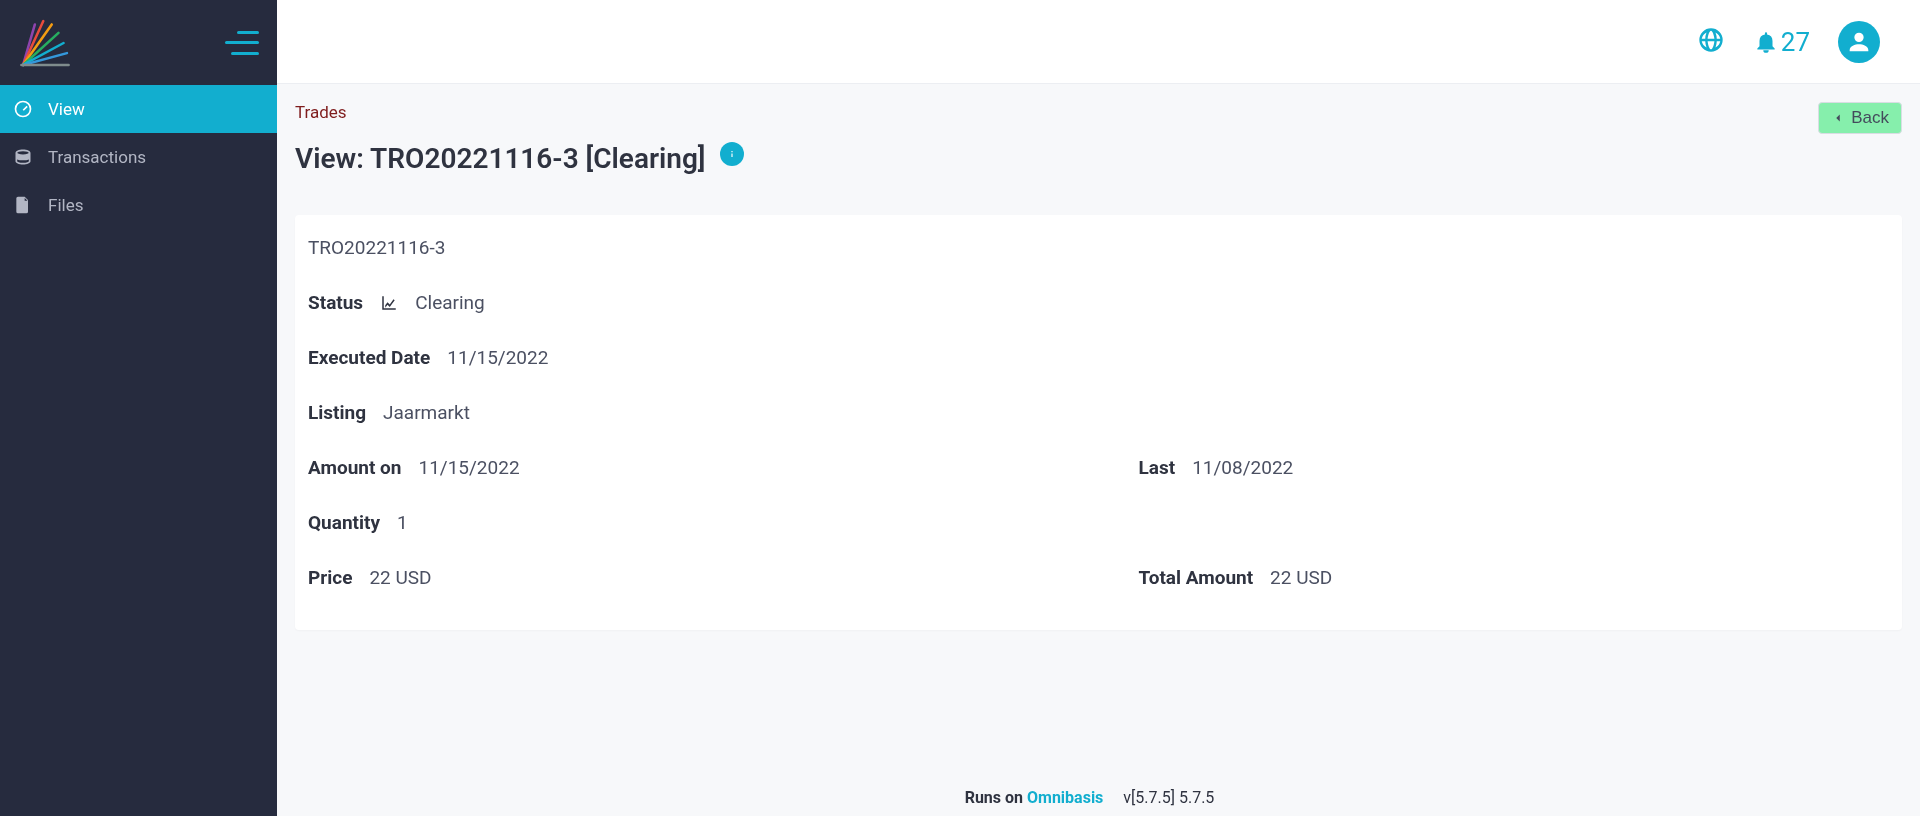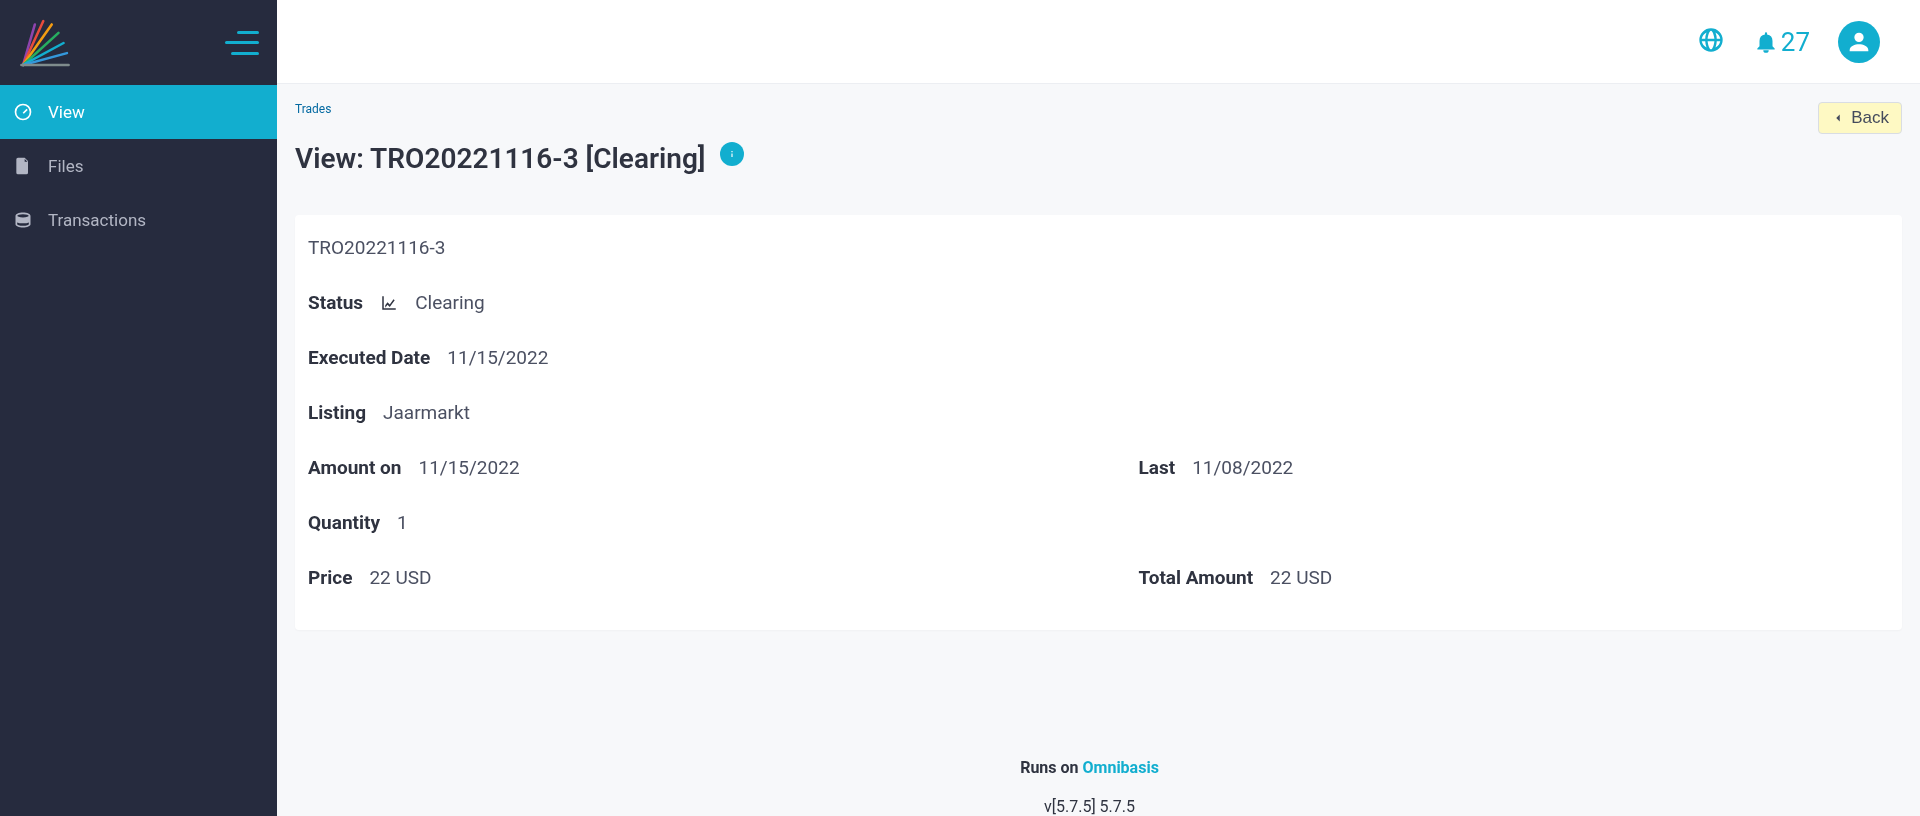--- a/index.html
+++ b/index.html
@@ -6,51 +6,51 @@
     body { font-family: -apple-system, BlinkMacSystemFont, "Segoe UI", Roboto, Helvetica, Arial, sans-serif; background: #f7f8fa; color: #323643; width: 1920px; height: 816px; overflow: hidden; display: flex; }
     .sidebar { width: 277px; background: #262b3e; color: #c9ccd6; display: flex; flex-direction: column; flex-shrink: 0; }
     .sidebar-header { height: 85px; display: flex; align-items: center; justify-content: space-between; padding: 0 18px 0 10px; }
     .logo-wrap { width: 70px; height: 60px; display: flex; align-items: center; justify-content: center; }
     .hamburger { width: 34px; height: 24px; display: flex; flex-direction: column; justify-content: space-between; align-items: flex-end; cursor: pointer; }
     .hamburger span { display: block; height: 3px; background: #12aecf; border-radius: 2px; }
     .hamburger span:nth-child(1){ width: 22px; }
     .hamburger span:nth-child(2){ width: 34px; }
     .hamburger span:nth-child(3){ width: 28px; }
     .nav { display: flex; flex-direction: column; }
-    .nav-item { display: flex; align-items: center; gap: 14px; height: 54px; padding: 0 12px; font-size: 17px; color: #b2b6c4; cursor: pointer; }
+    .nav-item { display: flex; align-items: center; gap: 14px; height: 48px; padding: 0 12px; font-size: 17px; color: #b2b6c4; cursor: pointer; }
     .nav-item.active { background: #12aecf; color: #fff; }
     .nav-item .icon { width: 22px; display: flex; justify-content: center; }
     .nav-item svg { fill: currentColor; }
 
     .main { flex: 1; display: flex; flex-direction: column; }
     .topbar { height: 84px; background: #fff; border-bottom: 1px solid #eceef2; display: flex; align-items: center; justify-content: flex-end; padding-right: 40px; gap: 28px; }
     .topbar .bell-wrap { display: flex; align-items: center; color: #12aecf; gap: 2px; cursor:pointer; }
     .topbar .bell-wrap .count { font-size: 26px; font-weight: 400; color:#12aecf; }
     .avatar-circle { width: 42px; height: 42px; border-radius: 50%; background: #12aecf; display: flex; align-items: center; justify-content: center; cursor:pointer; }
     .globe-icon svg, .bell-wrap svg { fill: #12aecf; }
     .avatar-circle svg { fill: #fff; }
 
     .content { flex: 1; padding: 18px 18px 0 18px; display:flex; flex-direction:column; }
     .breadcrumb-row { display: flex; align-items: flex-start; justify-content: space-between; }
-    .breadcrumb { color: #0369a1; font-size: 12px; cursor:pointer; }
-    .back-btn { border: 1px solid #d9dde3; background: #fef9c3; border-radius: 4px; padding: 5px 12px; display: flex; align-items: center; gap: 6px; font-size: 17px; color: #444b5c; cursor: pointer; }
+    .breadcrumb { color: #7f1d1d; font-size: 17px; cursor:pointer; }
+    .back-btn { border: 1px solid #d9dde3; background: #86efac; border-radius: 4px; padding: 5px 12px; display: flex; align-items: center; gap: 6px; font-size: 17px; color: #444b5c; cursor: pointer; }
     .back-btn svg { fill: #444b5c; }
     .page-title-row { display: flex; gap: 14px; margin-top: 8px; }
     .page-title { font-size: 28px; font-weight: 600; color:#2f3340; }
     .info-circle { width: 24px; height: 24px; border-radius: 50%; background: #12aecf; display: flex; align-items: center; justify-content: center; cursor:pointer; }
     .info-circle svg { fill: #fff; }
 
     .card { background: #fff; border: 1px solid transparent; border-radius: 4px; margin-top: 40px; padding: 20px 12px 40px 12px; box-shadow: 0 1px 2px rgba(0,0,0,0.03); }
     .card .order-id { font-size: 19px; color: #4b5062; margin-bottom: 32px; }
     .field-row { display: flex; gap: 80px; margin-bottom: 32px; }
     .field { flex: 1; font-size: 19px; color: #4b5062; display:flex; align-items:center; gap:17px; }
     .field .label { font-weight: 700; color:#2f3340; }
     .field svg.status-icon { width:18px; height:18px; fill:#2f3340; }
 
-    .footer { height: 38px; display: flex; align-items: center; justify-content: flex-end; padding-right: 18px; gap: 20px; font-size: 16px; margin-top:auto;flex-direction:column; }
+    .footer { height: 38px; display: flex; align-items: center; justify-content: center; padding-right: 18px; gap: 20px; font-size: 16px; margin-top:auto; }
     .footer .runs { color:#2f3340; font-weight:700; }
     .footer .runs .brand { color:#12aecf; font-weight:700; cursor:pointer; }
     .footer .ver { color:#2f3340; }
   </style>
 </head>
 <body>
 
 <aside class="sidebar">
   <div class="sidebar-header">
     <div class="logo-wrap">
@@ -77,32 +77,32 @@
       <span class="icon">
         <svg viewBox="0 0 24 24" width="20" height="20">
             <path d="M12 2a10 10 0 1 0 10 10A10 10 0 0 0 12 2zm0 18a8 8 0 1 1 8-8 8 8 0 0 1-8 8zm1-8.59 3.3-3.3 1.4 1.42L13 14.24l-1.42-1.42z"></path>
           </svg>
       </span>
       <span>View</span>
     </div>
     <div class="nav-item">
       <span class="icon">
         <svg viewBox="0 0 24 24" width="20" height="20">
-            <path d="M6 2h8l4 4v14a2 2 0 0 1-2 2H6a2 2 0 0 1-2-2V4a2 2 0 0 1 2-2zm8 1.5V7h3.5z"></path>
-          </svg>
-      </span>
-      <span>Files</span>
+            <path d="M12 3C7 3 3 4.79 3 7v10c0 2.21 4 4 9 4s9-1.79 9-4V7c0-2.21-4-4-9-4zm0 2c4.42 0 7 1.28 7 2s-2.58 2-7 2-7-1.28-7-2 2.58-2 7-2zm7 12c0 .72-2.58 2-7 2s-7-1.28-7-2v-2.08A16.7 16.7 0 0 0 12 16a16.7 16.7 0 0 0 7-1.08z"></path>
+          </svg>
+      </span>
+      <span>Transactions</span>
     </div>
     <div class="nav-item">
       <span class="icon">
         <svg viewBox="0 0 24 24" width="20" height="20">
-            <path d="M12 3C7 3 3 4.79 3 7v10c0 2.21 4 4 9 4s9-1.79 9-4V7c0-2.21-4-4-9-4zm0 2c4.42 0 7 1.28 7 2s-2.58 2-7 2-7-1.28-7-2 2.58-2 7-2zm7 12c0 .72-2.58 2-7 2s-7-1.28-7-2v-2.08A16.7 16.7 0 0 0 12 16a16.7 16.7 0 0 0 7-1.08z"></path>
-          </svg>
-      </span>
-      <span>Transactions</span>
+            <path d="M6 2h8l4 4v14a2 2 0 0 1-2 2H6a2 2 0 0 1-2-2V4a2 2 0 0 1 2-2zm8 1.5V7h3.5z"></path>
+          </svg>
+      </span>
+      <span>Files</span>
     </div>
   </nav>
 </aside>
 
 <div class="main">
   <header class="topbar">
     <span class="globe-icon">
       <svg viewBox="0 0 24 24" width="28" height="28">
           <path d="M12 2a10 10 0 1 0 10 10A10 10 0 0 0 12 2zm7.93 9h-3a15.7 15.7 0 0 0-1.06-5.36A8 8 0 0 1 19.93 11zM12 4c.9 0 2.39 2.46 2.91 7H9.09C9.61 6.46 11.1 4 12 4zM8.13 5.64A15.7 15.7 0 0 0 7.07 11h-3a8 8 0 0 1 4.06-5.36zM4.07 13h3a15.7 15.7 0 0 0 1.06 5.36A8 8 0 0 1 4.07 13zM12 20c-.9 0-2.39-2.46-2.91-7h5.82C14.39 17.54 12.9 20 12 20zm3.87-1.64A15.7 15.7 0 0 0 16.93 13h3a8 8 0 0 1-4.06 5.36z"></path>
         </svg>

